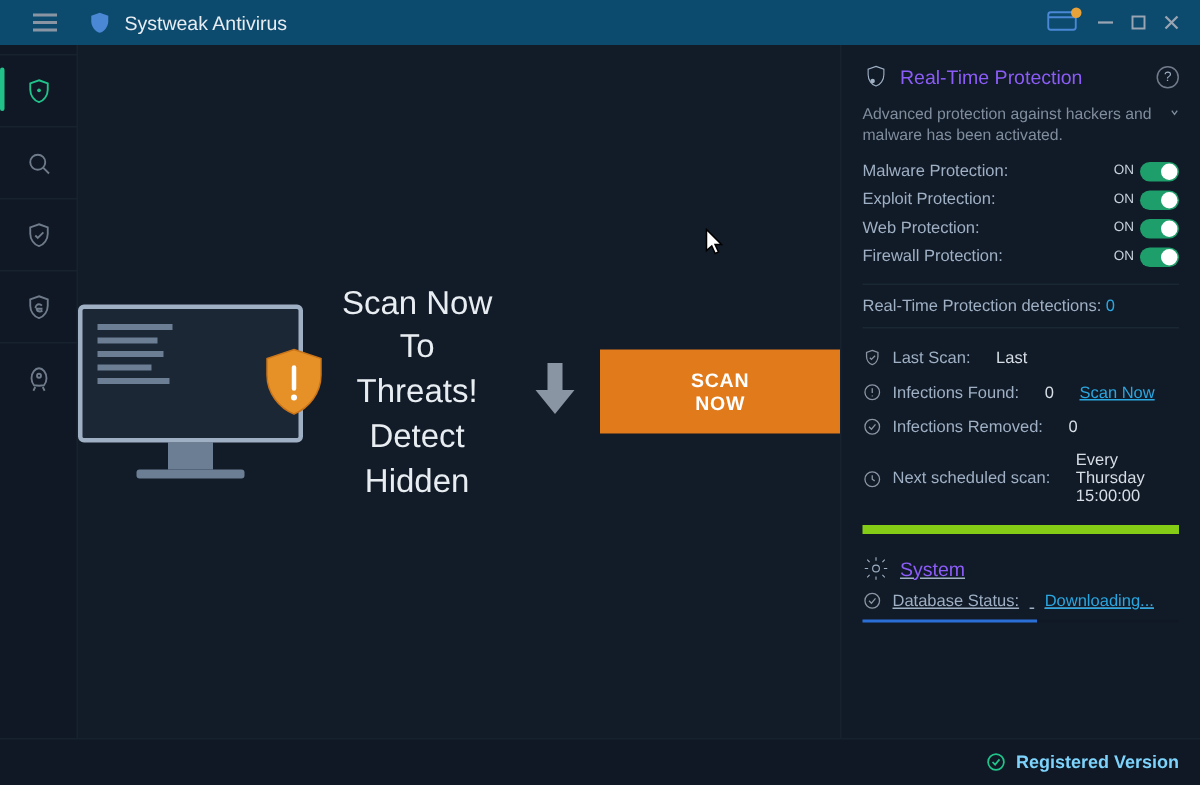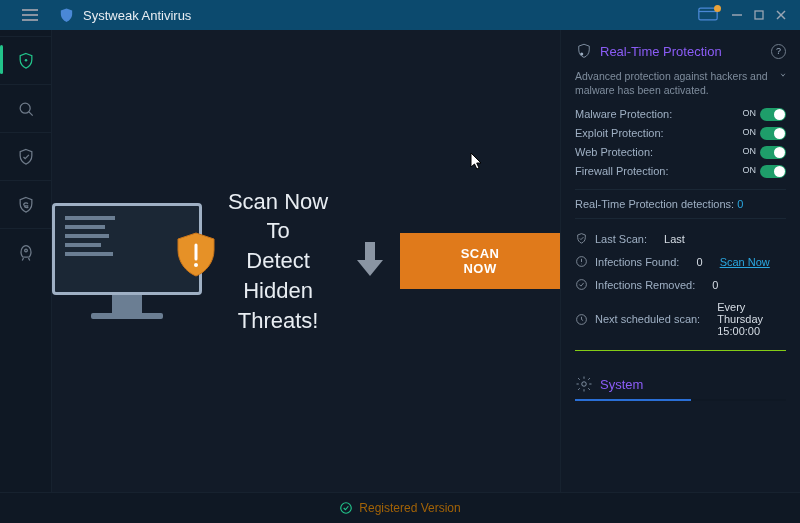--- a/index.html
+++ b/index.html
@@ -51,23 +51,23 @@
 .toggle-row .on { font-size: 9px; color: #c7d2dd; margin-right: 4px; }
 .toggle { width: 26px; height: 13px; background: #1e9e6a; border-radius: 7px; position: relative; cursor: pointer; }
 .toggle::after { content: ""; position: absolute; right: 1px; top: 1px; width: 11px; height: 11px; background: #fff; border-radius: 50%; }
 .panel .divider { border: none; border-top: 1px solid #1a2735; margin: 8px 0; }
 .detect-line { color: #9fb0c4; font-size: 11px; }
 .detect-line .zero { color: #2aa7e0; }
 .status-row { display: flex; align-items: center; gap: 7px; margin: 5px 0; font-size: 11px; }
 .status-row svg { width: 13px; height: 13px; stroke: #8a95a3; fill: none; stroke-width: 1.6; }
 .status-row .value { color: #d6dde5; }
 .status-row .link { color: #2aa7e0; text-decoration: underline; cursor: pointer; }
-.system-box { margin-top: 8px; padding-top: 24px; border-top: 1px solid #84cc16; }
+.system-box { margin-top: 8px; padding-top: 14px; border-top: 6px solid #84cc16; text-decoration: underline; }
 .system-box .bar { height: 2px; background: linear-gradient(90deg,#2a6fd6 55%,#0f1824 55%); margin-top: 6px; }
-.footer { height: 31px; border-top: 1px solid #17222f; display: flex; align-items: center; justify-content: center; padding: 0 14px; gap: 6px; font-size: 12px; color: #a16207; }
+.footer { height: 31px; border-top: 1px solid #17222f; display: flex; align-items: center; justify-content: flex-end; padding: 0 14px; gap: 6px; font-size: 12px; color: #7dd3fc; font-weight: bold; }
 .footer svg { width: 14px; height: 14px; stroke: #22c38a; fill: none; stroke-width: 2; }
 .cursor { position: absolute; left: 470px; top: 152px; width: 14px; height: 18px; pointer-events: none; }
 </style>
 </head>
 <body>
 
 <div class="titlebar">
   <div class="hamburger">
       <span></span>
       <span></span>
@@ -155,22 +155,22 @@
         <div class="stand"></div>
           <div class="base"></div>
         <svg class="shield" viewBox="0 0 44 50">
             <path d="M22 2l18 6v11c0 12-8 22-18 26C12 41 4 31 4 19V8l18-6z" fill="#e69127" stroke="#c8741a" stroke-width="1"></path>
             <line x1="22" y1="14" x2="22" y2="28" stroke="#fff" stroke-width="3" stroke-linecap="round"></line>
             <circle cx="22" cy="34" r="2" fill="#fff"></circle>
           </svg>
       </div>
       <div class="headline">
         <div>Scan Now To</div>
+        <div>Threats!</div>
         <div>Detect Hidden</div>
-        <div>Threats!</div>
       </div>
       <div class="arrow"><svg viewBox="0 0 32 38">
             <rect x="11" y="2" width="10" height="18"></rect>
             <polygon points="3,20 29,20 16,36"></polygon>
           </svg></div>
       <button class="cta">SCAN NOW</button>
     </div>
 
     <div class="panel">
       <div class="panel-title">
@@ -230,20 +230,24 @@
           </svg><span>Next scheduled scan:</span>&nbsp;<span class="value" style="flex:1">Every Thursday 15:00:00</span></div>
 
       <div class="system-box">
         <div class="panel-title">
             <svg viewBox="0 0 24 24">
               <circle cx="12" cy="12" r="3"></circle>
               <path d="M12 2v3M12 19v3M4.2 4.2l2.1 2.1M17.7 17.7l2.1 2.1M2 12h3M19 12h3M4.2 19.8l2.1-2.1M17.7 6.3l2.1-2.1"></path>
             </svg>
             <span class="txt">System</span>
           </div>
+        <div class="status-row"><svg viewBox="0 0 24 24">
+              <circle cx="12" cy="12" r="9"></circle>
+              <polyline points="8 12 11 15 16 9"></polyline>
+            </svg><span>Database Status:</span>&nbsp;<span class="link">Downloading...</span></div>
         <div class="bar"></div>
       </div>
     </div>
   </div>
 </div>
 
 <div class="footer">
   <svg viewBox="0 0 24 24">
       <circle cx="12" cy="12" r="9"></circle>
       <polyline points="8 12 11 15 16 9"></polyline>

